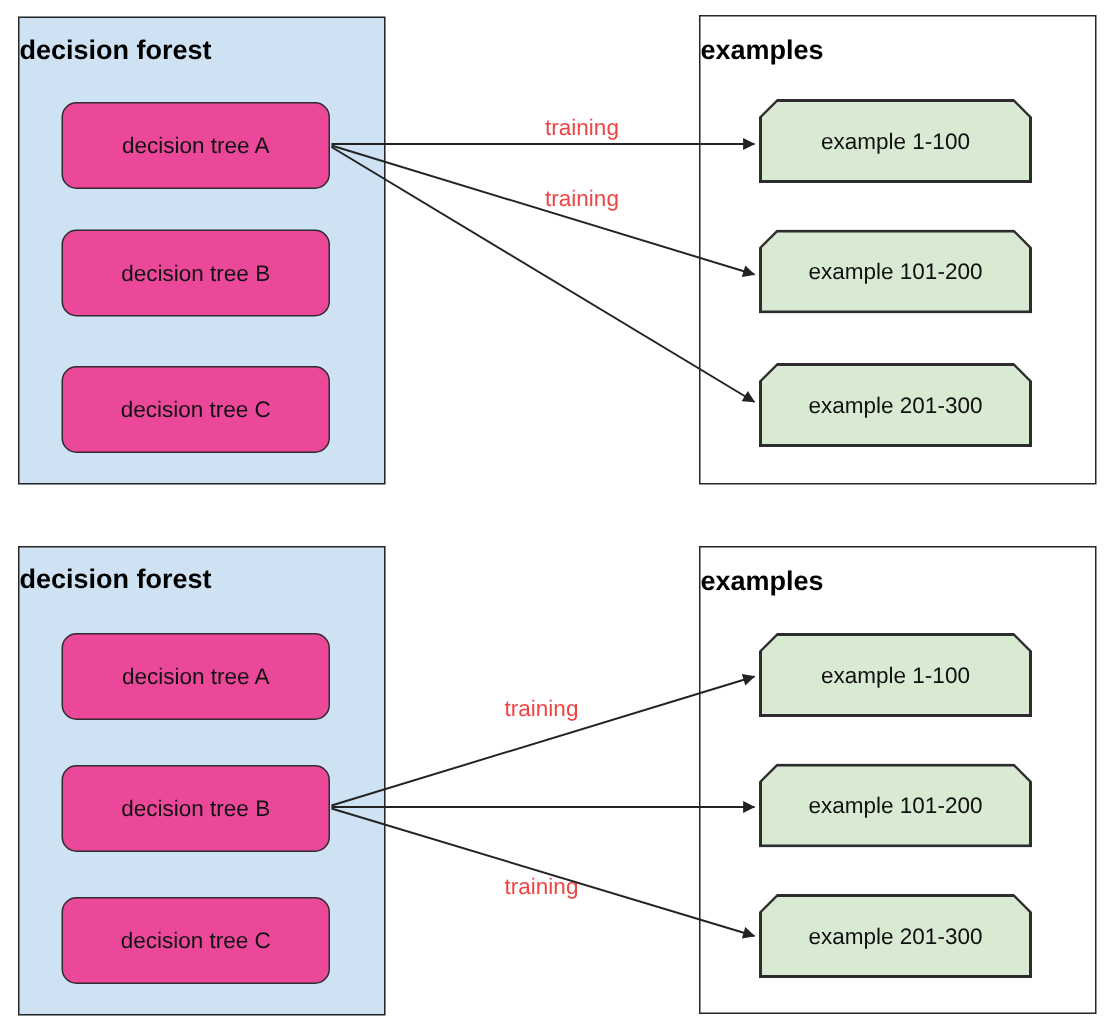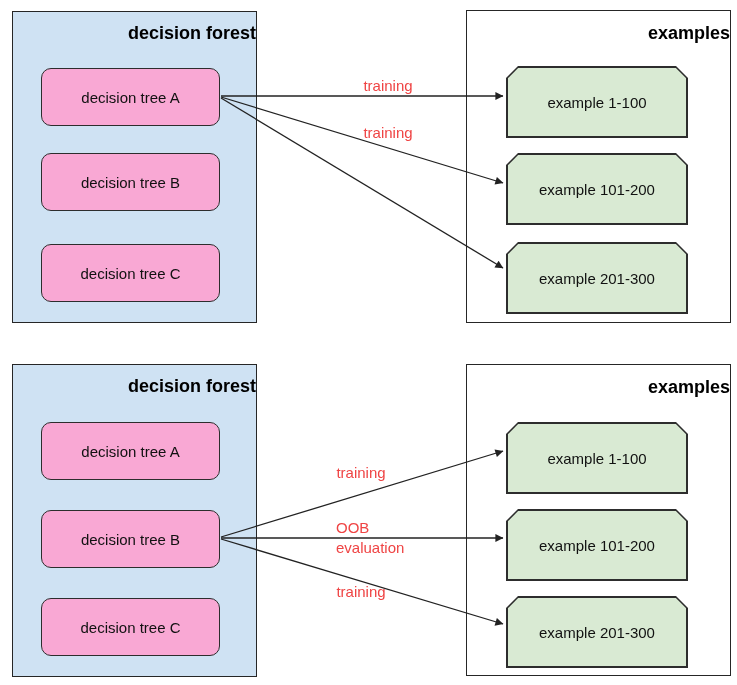--- a/index.html
+++ b/index.html
@@ -15,44 +15,43 @@
   .container {
     position: absolute;
     border: 1.6px solid #262626;
     box-sizing: border-box;
   }
   .forest-container { background: #cfe2f3; }
   .examples-container { background: #ffffff; }
   .container-title {
     position: absolute;
     left: 0; right: 0;
-    text-align: right;
+    text-align: left;
     font-weight: bold;
     font-size: 18px;
     color: #000;
-    padding-left: 12px;
   }
   .tree-box {
     position: absolute;
     width: 179px;
     height: 58px;
-    background: #f9a8d4;
+    background: #ec4899;
     border: 1.6px solid #2d2d2d;
     border-radius: 10px;
     box-sizing: border-box;
     display: flex;
     align-items: center;
     justify-content: center;
     font-size: 15px;
     color: #111;
   }
   .snip-box {
     position: absolute;
     width: 182px;
-    height: 72px;
+    height: 56px;
     background: #2d2d2d;
     clip-path: polygon(12px 0, calc(100% - 12px) 0, 100% 12px, 100% 100%, 0 100%, 0 12px);
   }
   .snip-inner {
     position: absolute;
     inset: 1.6px;
     background: #d9ead3;
     clip-path: polygon(11px 0, calc(100% - 11px) 0, 100% 11px, 100% 100%, 0 100%, 0 11px);
     display: flex;
     align-items: center;
@@ -141,24 +140,20 @@
         <span>example 101-200</span>
       </div>
   </div>
   <div class="snip-box" style="left:506px; top:596px;">
     <div class="snip-inner">
         <span>example 201-300</span>
       </div>
   </div>
 
   <div class="arrow-label centered" style="left:361px; top:463px;">training</div>
-  <div class="arrow-label" style="left:336px; top:518px;">
-    <div>OOB</div>
-    <div>evaluation</div>
-  </div>
   <div class="arrow-label centered" style="left:361px; top:582px;">training</div>
 
   <svg class="arrows" viewBox="0 0 737 685" xmlns="http://www.w3.org/2000/svg">
     <defs>
       <marker id="ah" viewBox="0 0 10 10" refX="9.5" refY="5" markerUnits="userSpaceOnUse" markerWidth="10" markerHeight="8" orient="auto">
         <path d="M0,0 L10,5 L0,10 z" fill="#222222"></path>
       </marker>
     </defs>
 
     <line x1="221" y1="96" x2="503" y2="96" stroke="#222222" stroke-width="1.3" marker-end="url(#ah)"></line>

